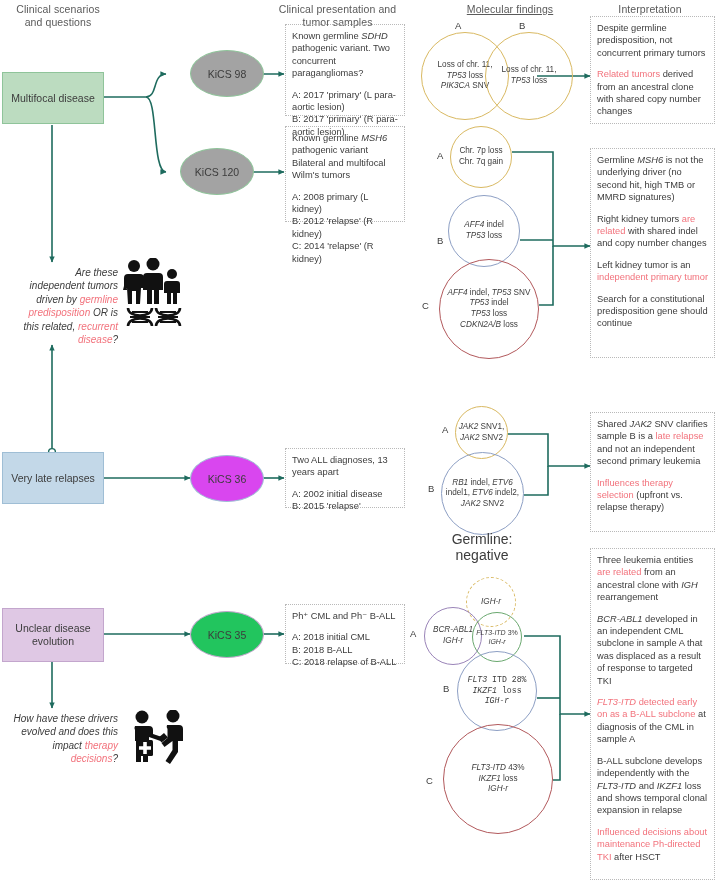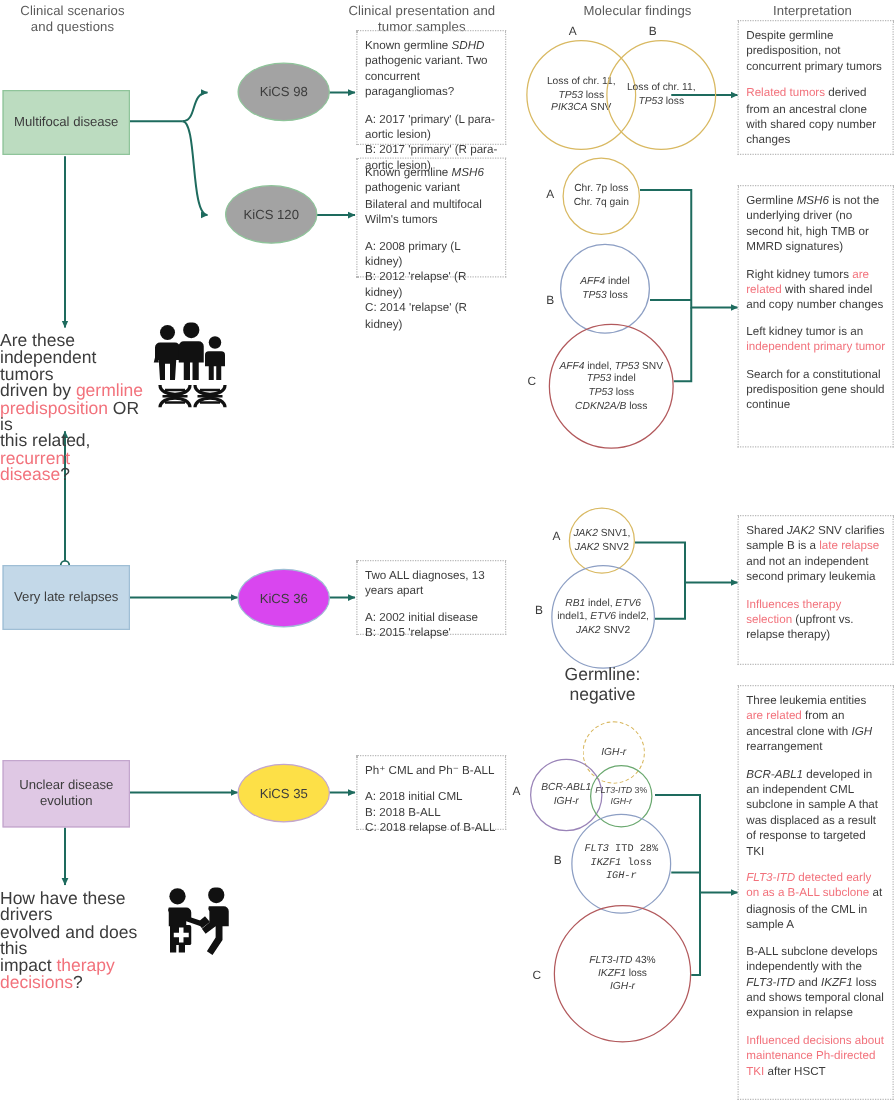--- a/index.html
+++ b/index.html
@@ -23,21 +23,21 @@
   .scen-green{background:#bcdcc0;border:1px solid #8fc49a;}
   .scen-blue{background:#c3d8e8;border:1px solid #9fbed5;}
   .scen-purple{background:#dfc8e4;border:1px solid #c3a6cd;}
   
   .kics{
     position:absolute;display:flex;align-items:center;justify-content:center;
     border-radius:50%;font-size:10.5px;color:#3c3c3c;box-sizing:border-box;
   }
   .kics-green{background:#a3a3a3;border:1px solid #8fc49a;}
   .kics-blue{background:#d946ef;border:1px solid #9fbed5;}
-  .kics-purple{background:#fde047;border:1px solid #c3a6cd;}
+  .kics-purple{background:#22c55e;border:1px solid #c3a6cd;}
   
   .dotted{
     position:absolute;border:1.3px dotted #b9b9b9;box-sizing:border-box;
     font-size:9.3px;line-height:12.4px;color:#3c3c3c;padding:5px 5px 5px 6px;
   }
   .dotted p{margin:0 0 0 0;}
   .dotted p.gap{margin-top:9px;}
   .hl{color:#f2727c;}
   
   .mcirc{
@@ -48,22 +48,23 @@
   .c-gold{border:1px solid #d9b962;}
   .c-gold-d{border:1.2px dashed #d9b962;}
   .c-blue{border:1px solid #8d9fc4;}
   .c-red{border:1px solid #b2595c;}
   .c-purple{border:1px solid #9a84b8;}
   .c-green{border:1px solid #6aa86f;}
   .mlabel{position:absolute;font-size:9.5px;color:#3c3c3c;}
   .mnote{position:absolute;font-size:14px;color:#3c3c3c;}
   
   .qtext{
-    position:absolute;text-align:left;font-size:14px;line-height:13.4px;
+    position:absolute;text-align:right;font-size:10px;line-height:13.4px;
     color:#3c3c3c;
+    font-style:italic;
   }
   svg.lines{position:absolute;left:0;top:0;width:717px;height:887px;
     pointer-events:none;}
   .icon-wrap{position:absolute;}
 </style>
 </head>
 <body>
 
 <svg class="lines" viewBox="0 0 717 887">
   <defs>
@@ -106,21 +107,21 @@
     <path d="M52,662 L52,708" marker-end="url(#arrow)"></path>
 
     <path d="M524,636 L560,636 L560,714 L590,714" marker-end="url(#arrow)"></path>
     <path d="M537,698 L560,698"></path>
     <path d="M553,780 L560,780 L560,714"></path>
   </g>
 </svg>
 
 <div class="col-head" style="left:0;top:3px;width:116px;">Clinical scenarios<br>and questions</div>
 <div class="col-head" style="left:255px;top:3px;width:165px;">Clinical presentation and<br>tumor samples</div>
-<div class="col-head" style="left:440px;top:3px;width:140px;">Molecular findings</div>
+<div class="col-head" style="left:440px;top:3px;width:140px;text-decoration:underline;">Molecular findings</div>
 <div class="col-head" style="left:585px;top:3px;width:130px;">Interpretation</div>
 
 <div class="scen-box scen-green" style="left:2px;top:72px;width:102px;height:52px;">Multifocal disease</div>
 
 <div class="scen-box scen-blue" style="left:2px;top:452px;width:102px;height:52px;">Very late relapses</div>
 
 <div class="scen-box scen-purple" style="left:2px;top:608px;width:102px;height:54px;">Unclear disease<br>evolution</div>
 
 <div class="qtext" style="left:0px;top:266px;width:118px;">Are these<br>independent tumors<br>driven by <span class="hl">germline<br>predisposition</span> OR is<br>this related, <span class="hl">recurrent<br>disease</span>?</div>
 

